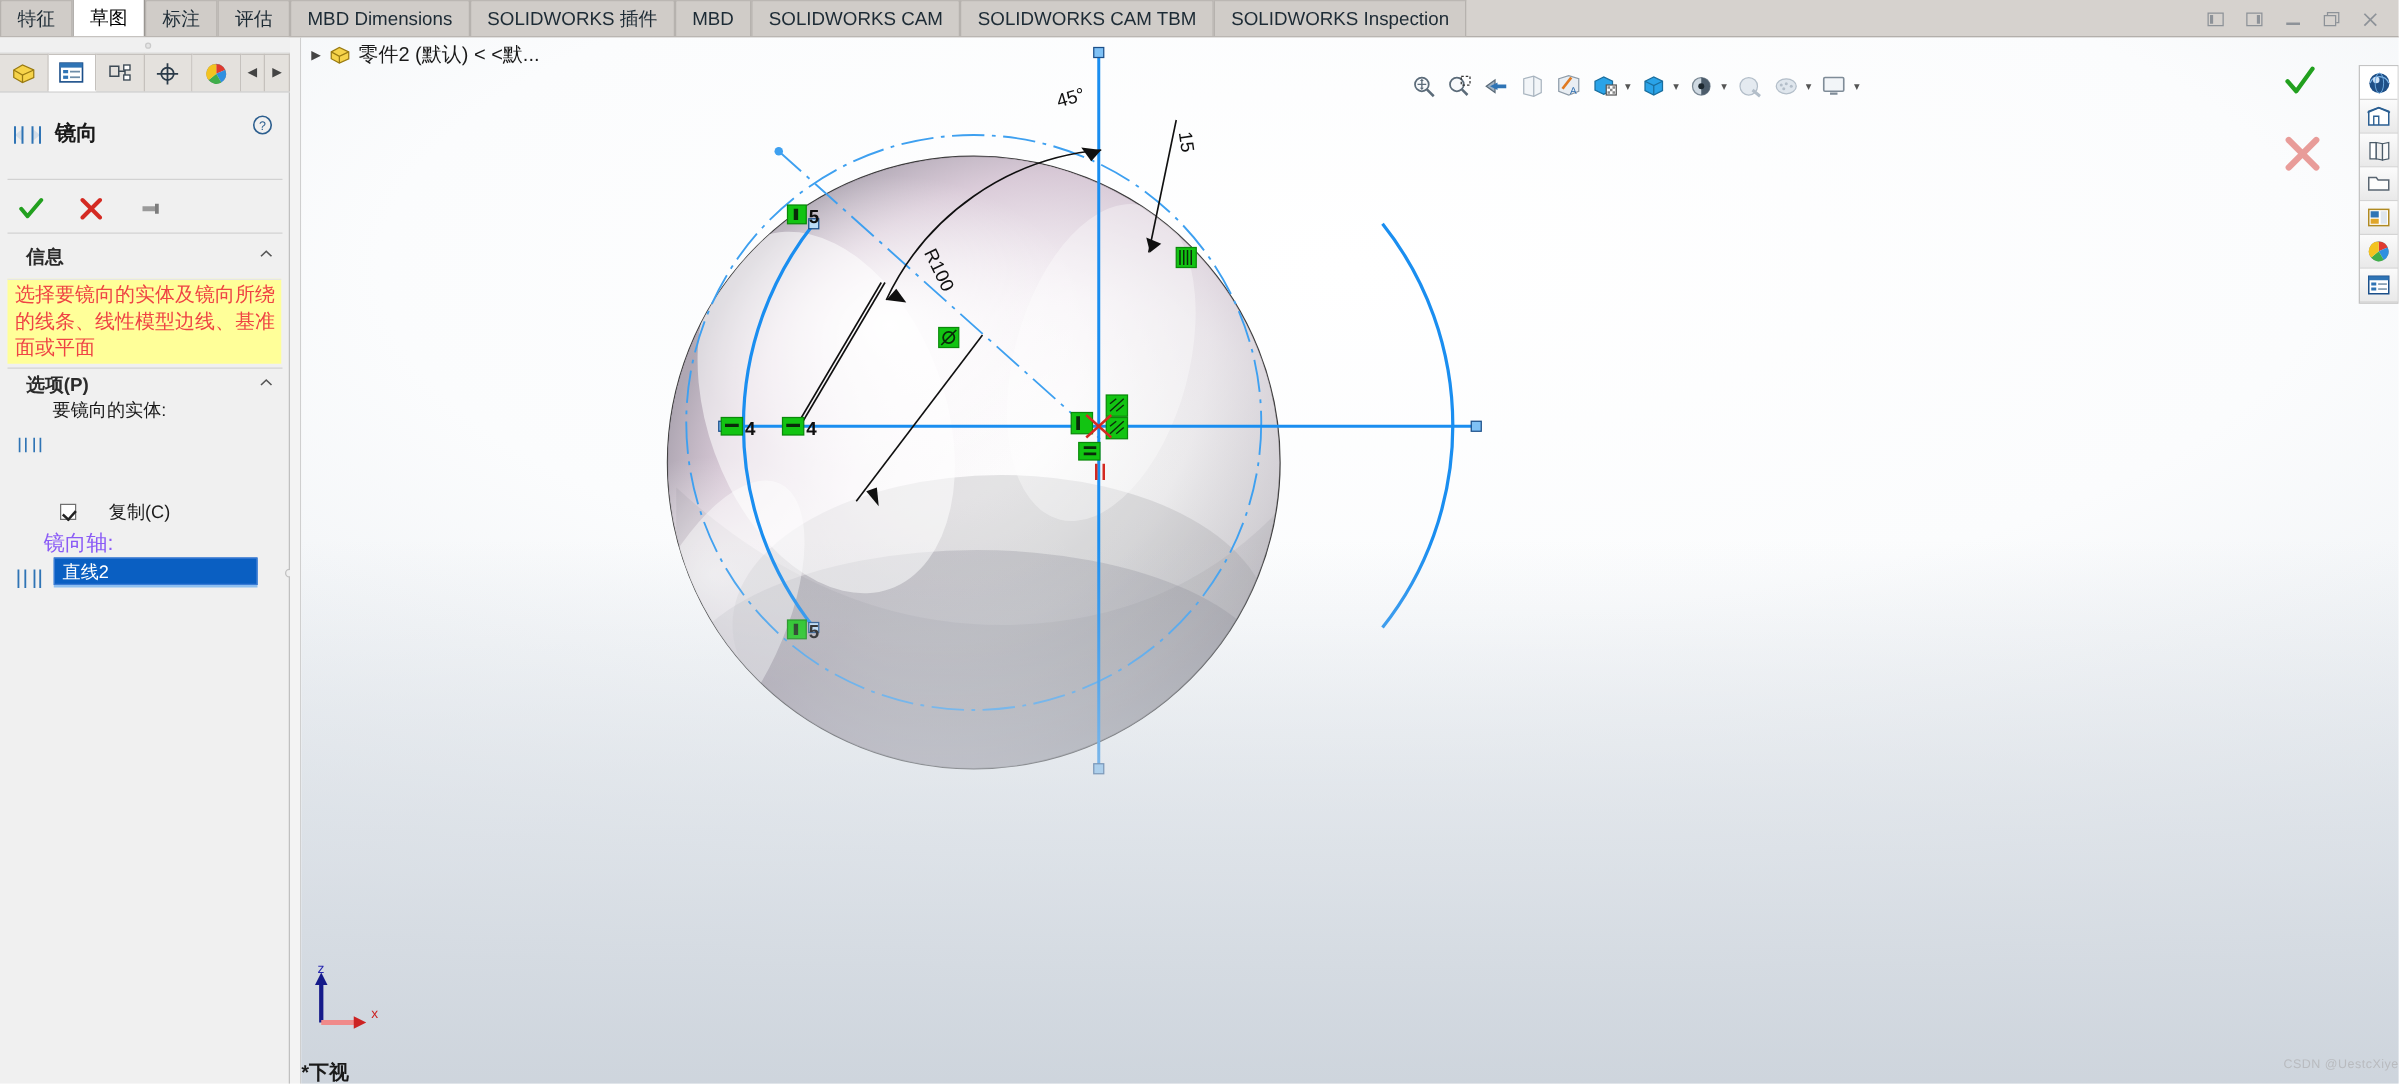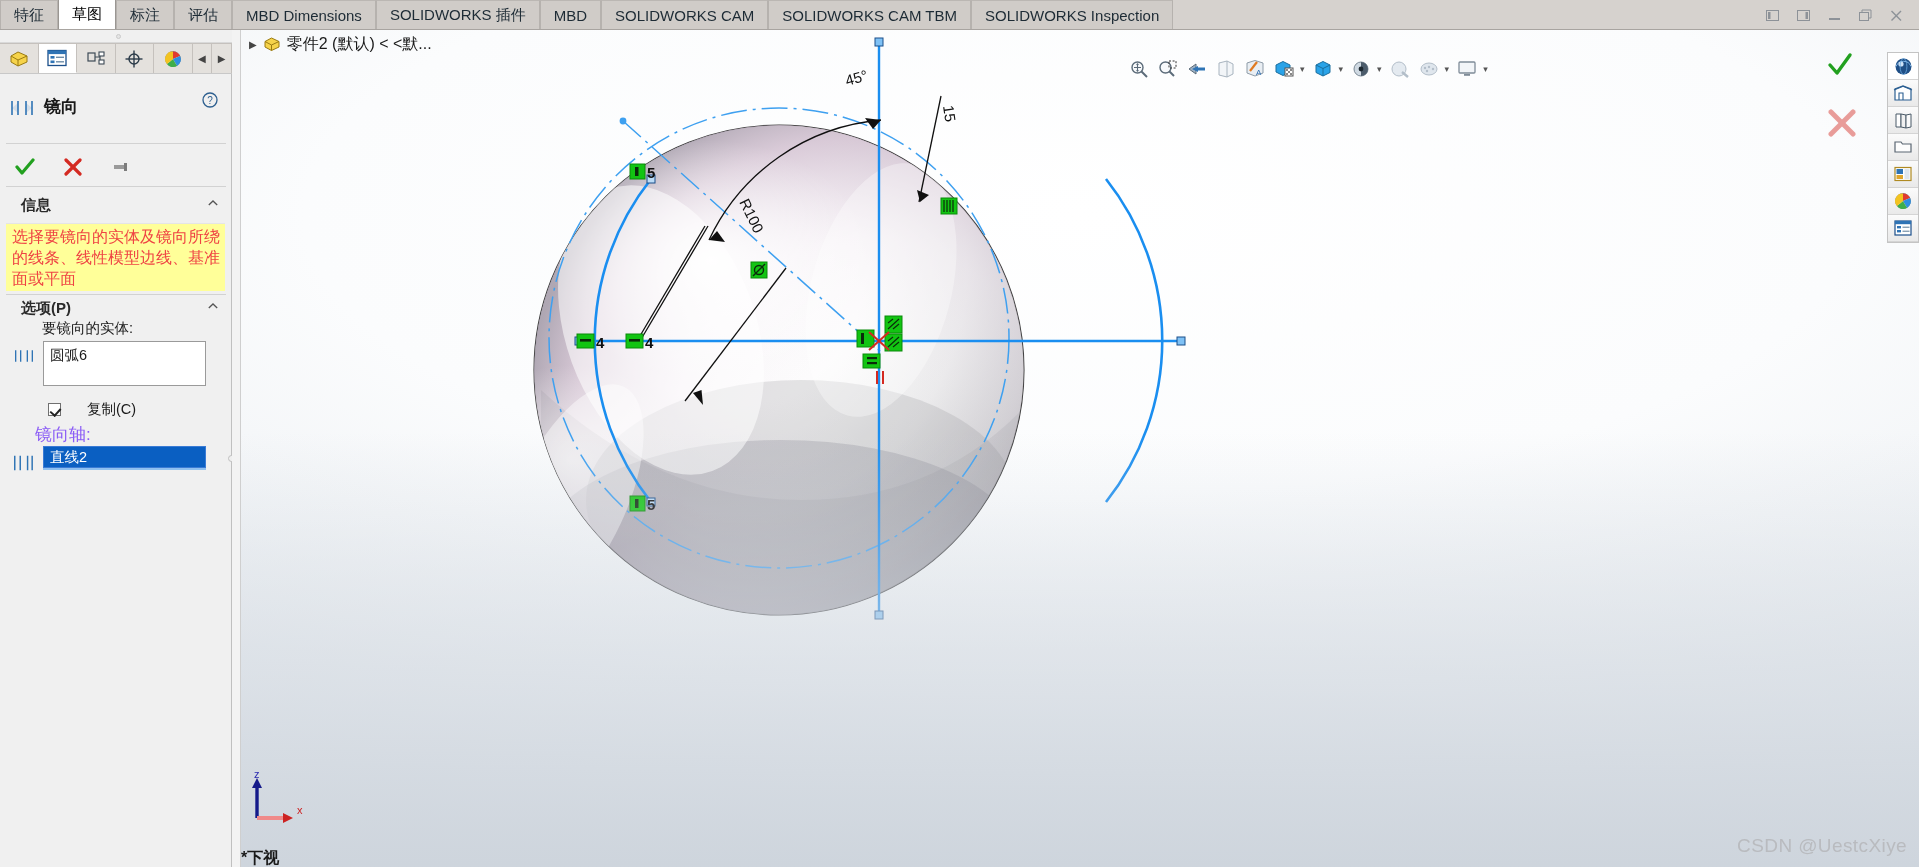--- a/index.html
+++ b/index.html
@@ -206,22 +206,22 @@
   
   #viewlabel {
     position: absolute; left: 0px; top: 818px;
     font-size: 16px; color: #1a1a1a; font-weight: bold;
     z-index: 9;
   }
   #triad { position: absolute; left: 0px; top: 740px; width: 70px; height: 60px; z-index: 9; }
 
   
   #watermark {
-    position: absolute; right: 12px; bottom: 10px;
-    font-size: 19px; color: #b9bbbf; letter-spacing: .4px;
+    position: absolute; right: 0; bottom: 10px;
+    font-size: 10px; color: #b9bbbf; letter-spacing: .4px;
     z-index: 9;
   }
 
   
   #sketch { position: absolute; left: 0; top: 0; width: 1678px; height: 837px; }
 
   .dimtext { font-family: "Liberation Sans", sans-serif; font-size: 15px; fill: #101010; }
 </style>
 </head>
 <body>
@@ -382,21 +382,20 @@
       <svg class="chev" viewBox="0 0 10 6">
         <polyline points="0.8,5 5,1 9.2,5" fill="none" stroke="#555" stroke-width="1.3"></polyline>
       </svg>
     </div>
 
     <div id="lbl-entities">要镜向的实体:</div>
 
     <svg id="icon-mirror2" viewBox="0 0 24 20">
       <path d="M2 3 L2 17 M8 3 L8 17 M16 3 L16 17 M22 3 L22 17" stroke="#2f74b5" stroke-width="1.6" fill="none"></path>
     </svg>
-    <div id="field-entities">圆弧6</div>
 
     <div id="row-copy">
       <div id="cb-copy"></div>
       <span class="lb">复制(C)</span>
     </div>
 
     <div id="lbl-axis">镜向轴:</div>
     <svg id="icon-mirror3" viewBox="0 0 24 22">
       <path d="M3 3 L3 19 M9 3 L9 19 M17 3 L17 19 M22 3 L22 19" stroke="#2f74b5" stroke-width="1.6" fill="none"></path>
     </svg>

